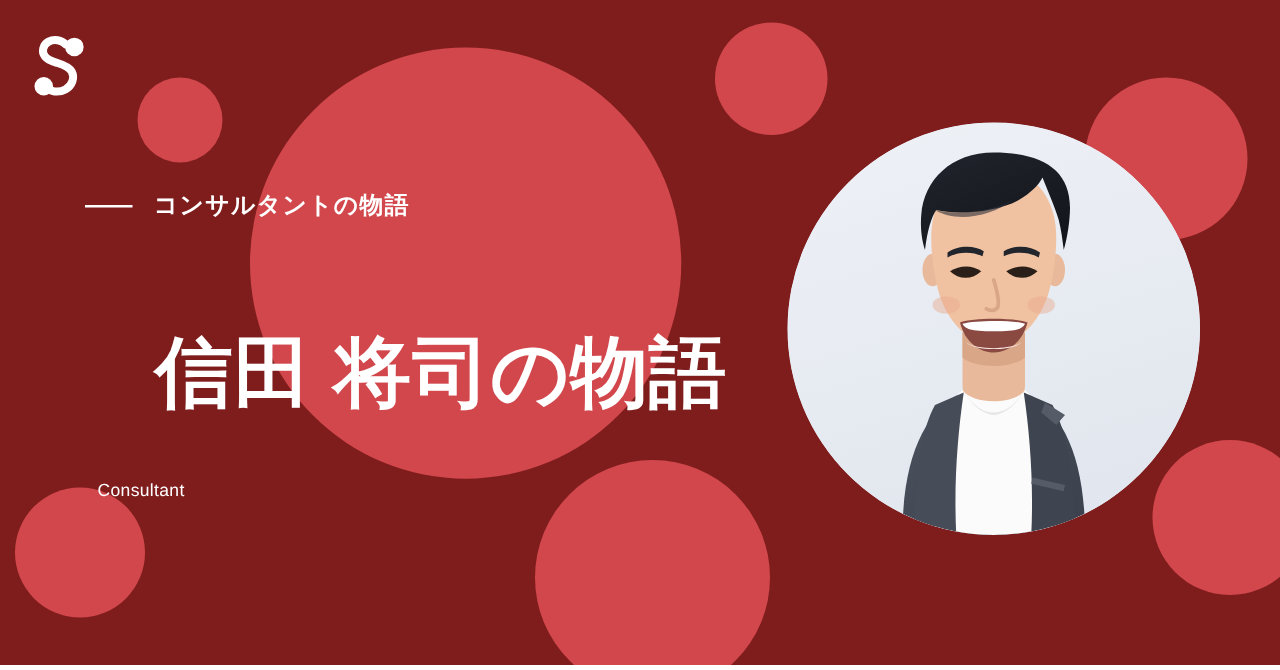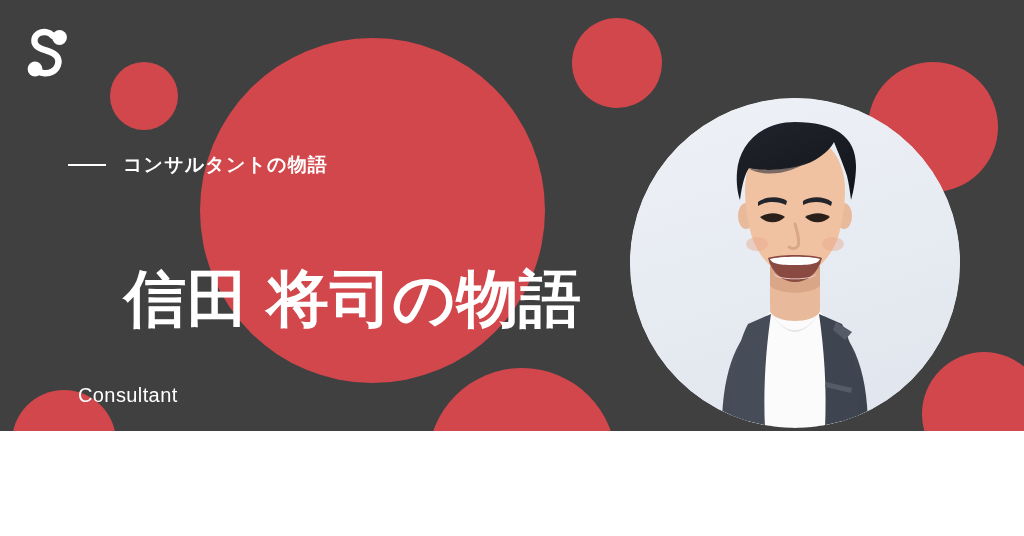--- a/index.html
+++ b/index.html
@@ -5,23 +5,23 @@
   html, body {
     margin: 0;
     padding: 0;
     background: #ffffff;
   }
   * { box-sizing: border-box; }
 
   .banner {
     position: relative;
     width: 1024px;
-    height: 431px;
+    height: 532px;
     overflow: hidden;
-    background: #404040;
+    background: #7f1d1d;
     font-family: "Liberation Sans", "DejaVu Sans", sans-serif;
   }
 
   
   .bg-layer {
     position: absolute;
     inset: 0;
     overflow: hidden;
   }
   .bg-circle {
@@ -82,21 +82,21 @@
     letter-spacing: 0.01em;
     line-height: 1.12;
     white-space: nowrap;
   }
 
   .role-label {
     position: absolute;
     left: 78px;
     top: 385px;
     color: #ffffff;
-    font-size: 20px;
+    font-size: 14px;
     font-weight: 400;
     letter-spacing: 0.02em;
     line-height: 1;
   }
 
   .person-name {
     position: absolute;
     left: 76px;
     top: 418px;
     color: #ffffff;

